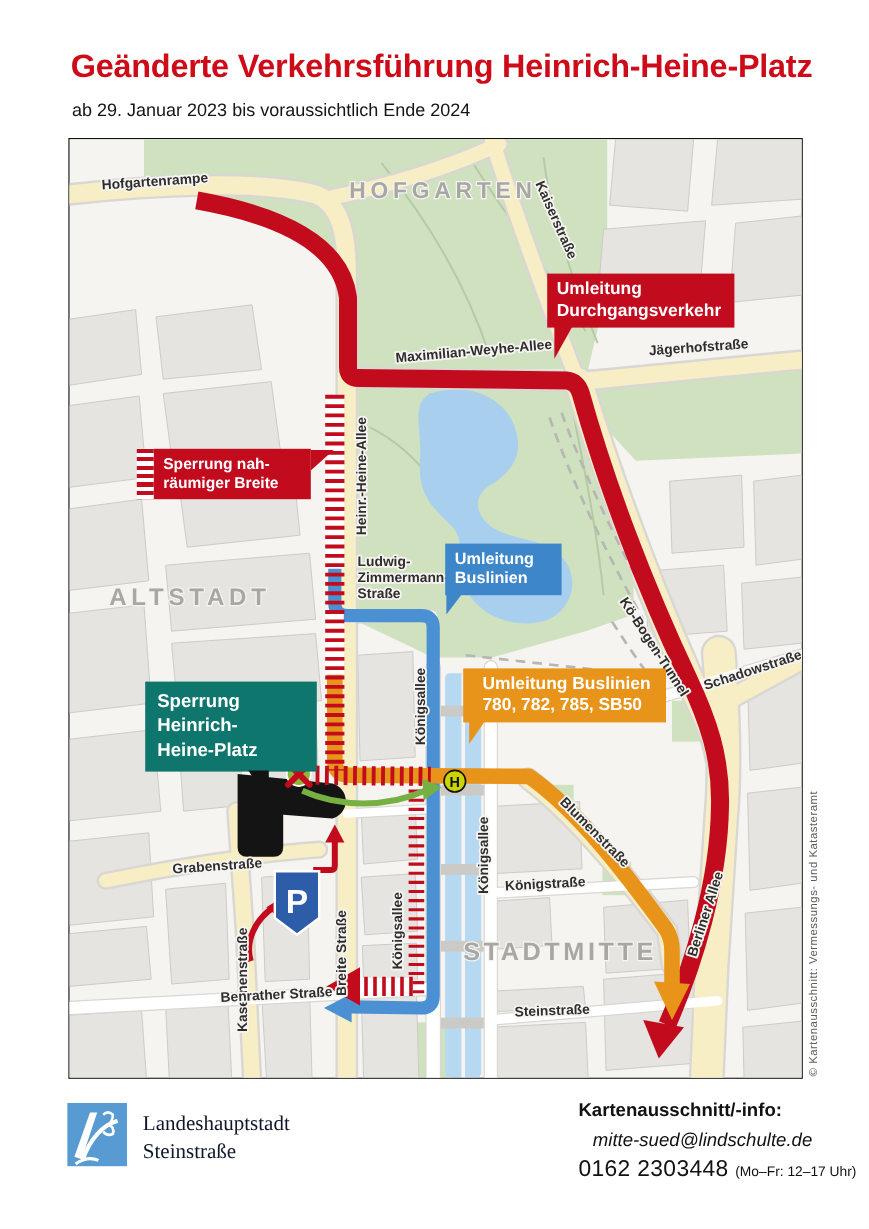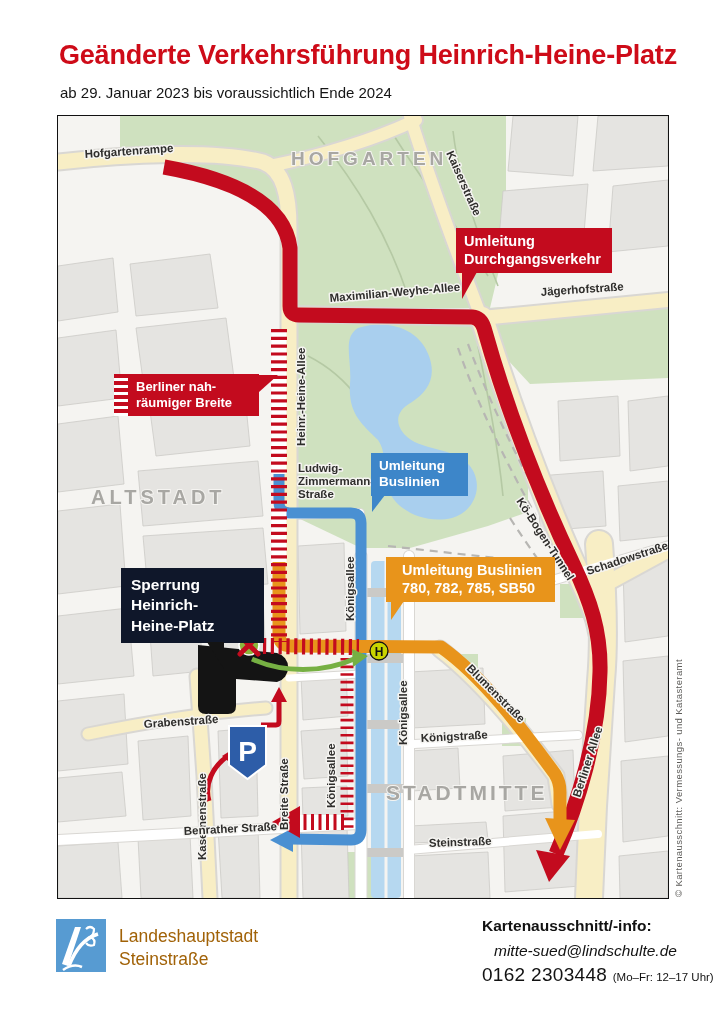--- a/index.html
+++ b/index.html
@@ -21,21 +21,21 @@
   }
   .map-wrap svg{display:block;}
   
   .callout{
     position:absolute;color:#fff;font-weight:bold;line-height:1.22;
     padding:5px 8px;box-sizing:border-box;z-index:5;
   }
   .co-red{background:#c30b1e;}
   .co-blue{background:#3d86c9;}
   .co-orange{background:#e8941b;}
-  .co-black{background:#0f172a;}
+  .co-black{background:#0f766e;}
   .tail{position:absolute;width:0;height:0;}
   .co-durch{left:398px;top:112px;width:156px;font-size:14.5px;}
   .co-durch .tail{left:6px;bottom:-26px;border-top:27px solid #c30b1e;border-right:15px solid transparent;}
   .co-nah{left:70px;top:258px;width:131px;font-size:13px;}
   .co-nah .flag{
     position:absolute;left:-14px;top:0;width:14px;height:100%;
     background:repeating-linear-gradient(180deg,#c30b1e 0 3.5px,#ffffff 3.5px 7px);
   }
   .co-nah .tail{right:-19px;top:1px;border-left:19px solid #c30b1e;border-bottom:17px solid transparent;}
   .co-rad{left:313px;top:337px;width:97px;font-size:13.5px;}
@@ -57,21 +57,21 @@
   
   .map-copyright{
     position:absolute;left:673px;top:897px;transform:rotate(-90deg);
     transform-origin:0 0;white-space:nowrap;font-size:9.5px;color:#5c5b58;
     letter-spacing:0.4px;
   }
   
   .footer-logo{position:absolute;left:56px;top:919px;width:50px;height:53px;}
   .footer-city{
     position:absolute;left:119px;top:925px;
-    font-family:Liberation Sans, sans-serif;font-size:17.5px;color:#a16207;line-height:1.32;
+    font-family:Liberation Serif, serif;font-size:17.5px;color:#0f172a;line-height:1.32;
   }
   .footer-contact{position:absolute;left:482px;top:917px;width:240px;color:#121212;}
   .fc-head{font-size:15.5px;font-weight:bold;margin:0 0 7px 0;}
   .fc-mail{font-size:15.5px;font-style:italic;margin:0 0 4px 12px;}
   .fc-phone{font-size:19px;font-weight:500;letter-spacing:0.3px;}
   .fc-hours{font-size:11.5px;font-weight:normal;letter-spacing:0;}
 </style>
 </head>
 <body>
 
@@ -307,21 +307,21 @@
 </svg>
 
   <div class="callout co-red co-durch">
     <div>Umleitung</div>
     <div>Durchgangsverkehr</div>
     <span class="tail"></span>
   </div>
 
   <div class="callout co-red co-nah">
     <span class="flag"></span>
-    <div>Berliner nah-</div>
+    <div>Sperrung nah-</div>
     <div>räumiger Breite</div>
     <span class="tail"></span>
   </div>
 
   <div class="callout co-blue co-rad">
     <div>Umleitung</div>
     <div>Buslinien</div>
     <span class="tail"></span>
   </div>
 

